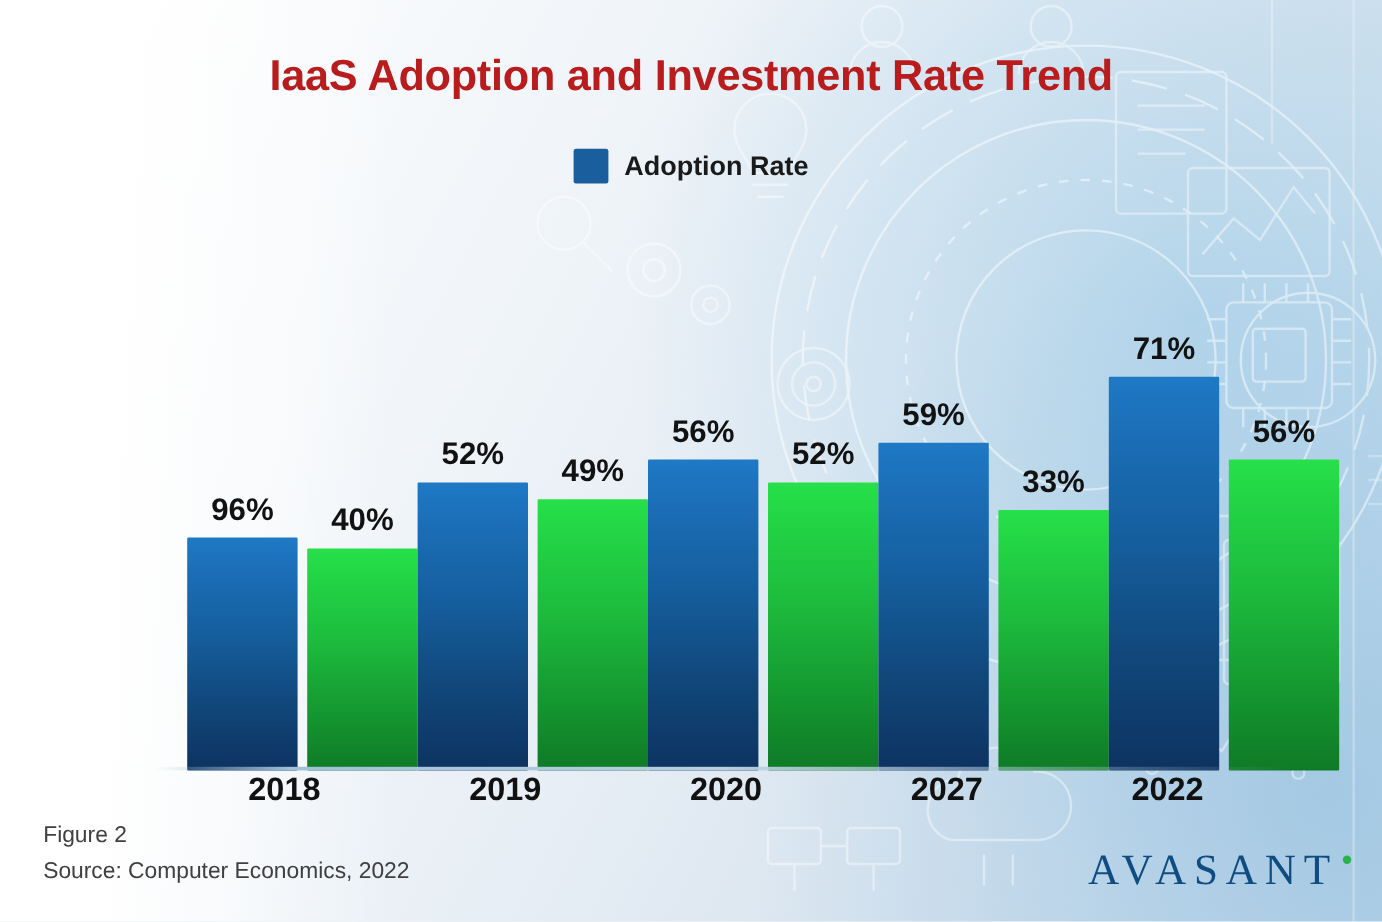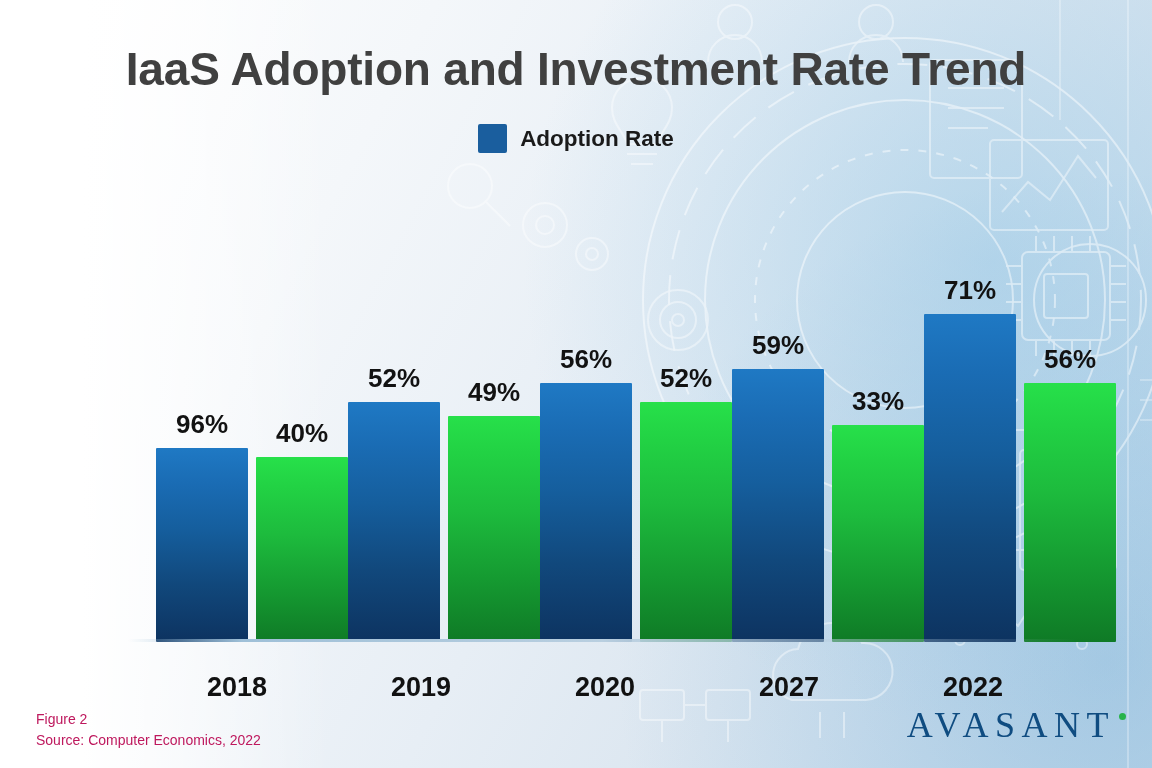--- a/index.html
+++ b/index.html
@@ -22,23 +22,23 @@
   #bg-deco { position: absolute; inset: 0; opacity: 0.55; }
   #bg-left-fade {
     position: absolute; left: 0; top: 0; bottom: 0; width: 330px;
     background: linear-gradient(90deg, #ffffff 25%, rgba(255,255,255,0.0) 100%);
   }
 
   
   #title {
     position: absolute; left: 0; right: 0; top: 42px;
     text-align: center;
-    font-size: 46px;
+    font-size: 36px;
     font-weight: bold;
-    color: #404040;
+    color: #b91c1c;
     letter-spacing: -0.2px;
   }
 
   
   #legend {
     position: absolute; top: 124px; left: 0; right: 0;
     display: flex; justify-content: center; align-items: center;
     gap: 102px;
   }
   .legend-item { display: flex; align-items: center; gap: 13px; }
@@ -112,30 +112,29 @@
     display: flex;
     justify-content: space-between;
     padding: 0 22px 0 28px;
   }
   .xlabel {
     width: 162px;
     text-align: center;
     font-size: 27px;
     font-weight: bold;
     color: #111;
-    margin-top: 29px;
   }
 
   
   #footer {
     position: absolute;
     left: 36px;
-    bottom: 16px;
-    font-size: 14px;
-    color: #be185d;
+    bottom: 27px;
+    font-size: 19px;
+    color: #404040;
     line-height: 1.55;
   }
 
   #logo {
     position: absolute;
     right: 26px;
     bottom: 22px;
     display: flex;
     align-items: flex-end;
     gap: 6px;

